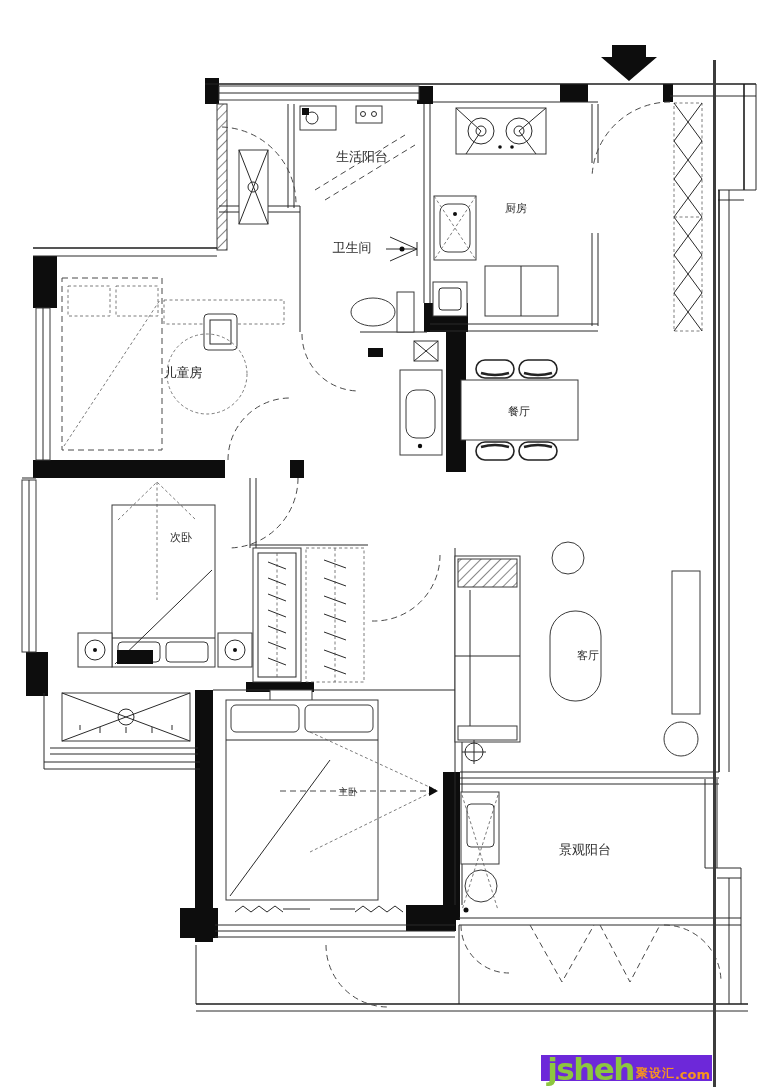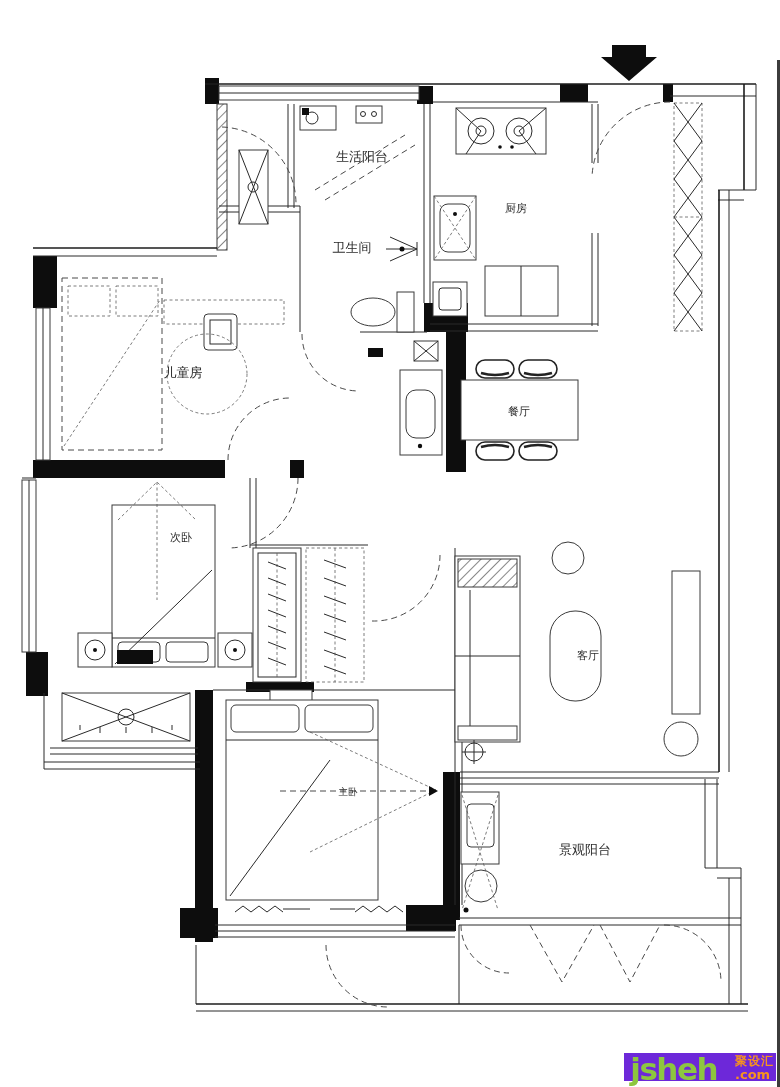--- a/index.html
+++ b/index.html
@@ -1,32 +1,32 @@
 <!DOCTYPE html>
 <html><head>
 <meta charset="utf-8">
 <style>
   html,body{margin:0;padding:0;background:#ffffff;width:780px;height:1087px;overflow:hidden;}
-  #plan-wrap{position:relative;width:780px;height:1087px;background:#ffffff;font-family:"DejaVu Sans",sans-serif;}
+  #plan-wrap{position:relative;width:716px;height:1087px;background:#ffffff;font-family:"DejaVu Sans",sans-serif;}
   svg{position:absolute;left:0;top:0;}
   
   .ln  {stroke:#2a2a2a;stroke-width:1;fill:none;}
   .ln2 {stroke:#1c1c1c;stroke-width:1.6;fill:none;}
   .blk {fill:#0d0d0d;stroke:none;}
   .furn{fill:#ffffff;stroke:#3a3a3a;stroke-width:1;}
   .dash {stroke:#4a4a4a;stroke-width:1;fill:none;stroke-dasharray:6 4;}
   .dashf{stroke:#5a5a5a;stroke-width:0.8;fill:none;stroke-dasharray:3 2.5;}
   .hatch{fill:url(#diag);stroke:#3a3a3a;stroke-width:1;}
   .lbl{font-family:"DejaVu Sans",sans-serif;fill:#2b2b2b;font-size:13px;text-anchor:middle;}
   .lbl.sm{font-size:11px;}
   .lbl.xs{font-size:9.5px;}
   
   #watermark{position:absolute;right:4px;bottom:6px;display:flex;align-items:flex-end;background:#6d28d9;padding:2px 2px 0 6px;}
   #wm-brand{color:#8dc63f;font-weight:bold;font-size:31px;line-height:0.78;letter-spacing:-1.5px;font-family:"DejaVu Sans",sans-serif;}
-  #wm-col{display:flex;flex-direction:column;align-items:flex-start;margin-left:18px;}
+  #wm-col{display:flex;flex-direction:row;align-items:flex-start;margin-left:2px;}
   #wm-cn{color:#f7941e;font-weight:bold;font-size:12px;letter-spacing:1px;line-height:1;}
   #wm-tld{color:#f7941e;font-weight:bold;font-size:13px;line-height:1;margin-top:1px;}
   #right-edge{position:absolute;right:0;top:60px;width:3px;height:1027px;background:#3c3c3c;}
 </style>
 </head>
 <body>
 
 <div id="plan-wrap">
 <svg width="780" height="1087" viewBox="0 0 780 1087">
   <defs>

